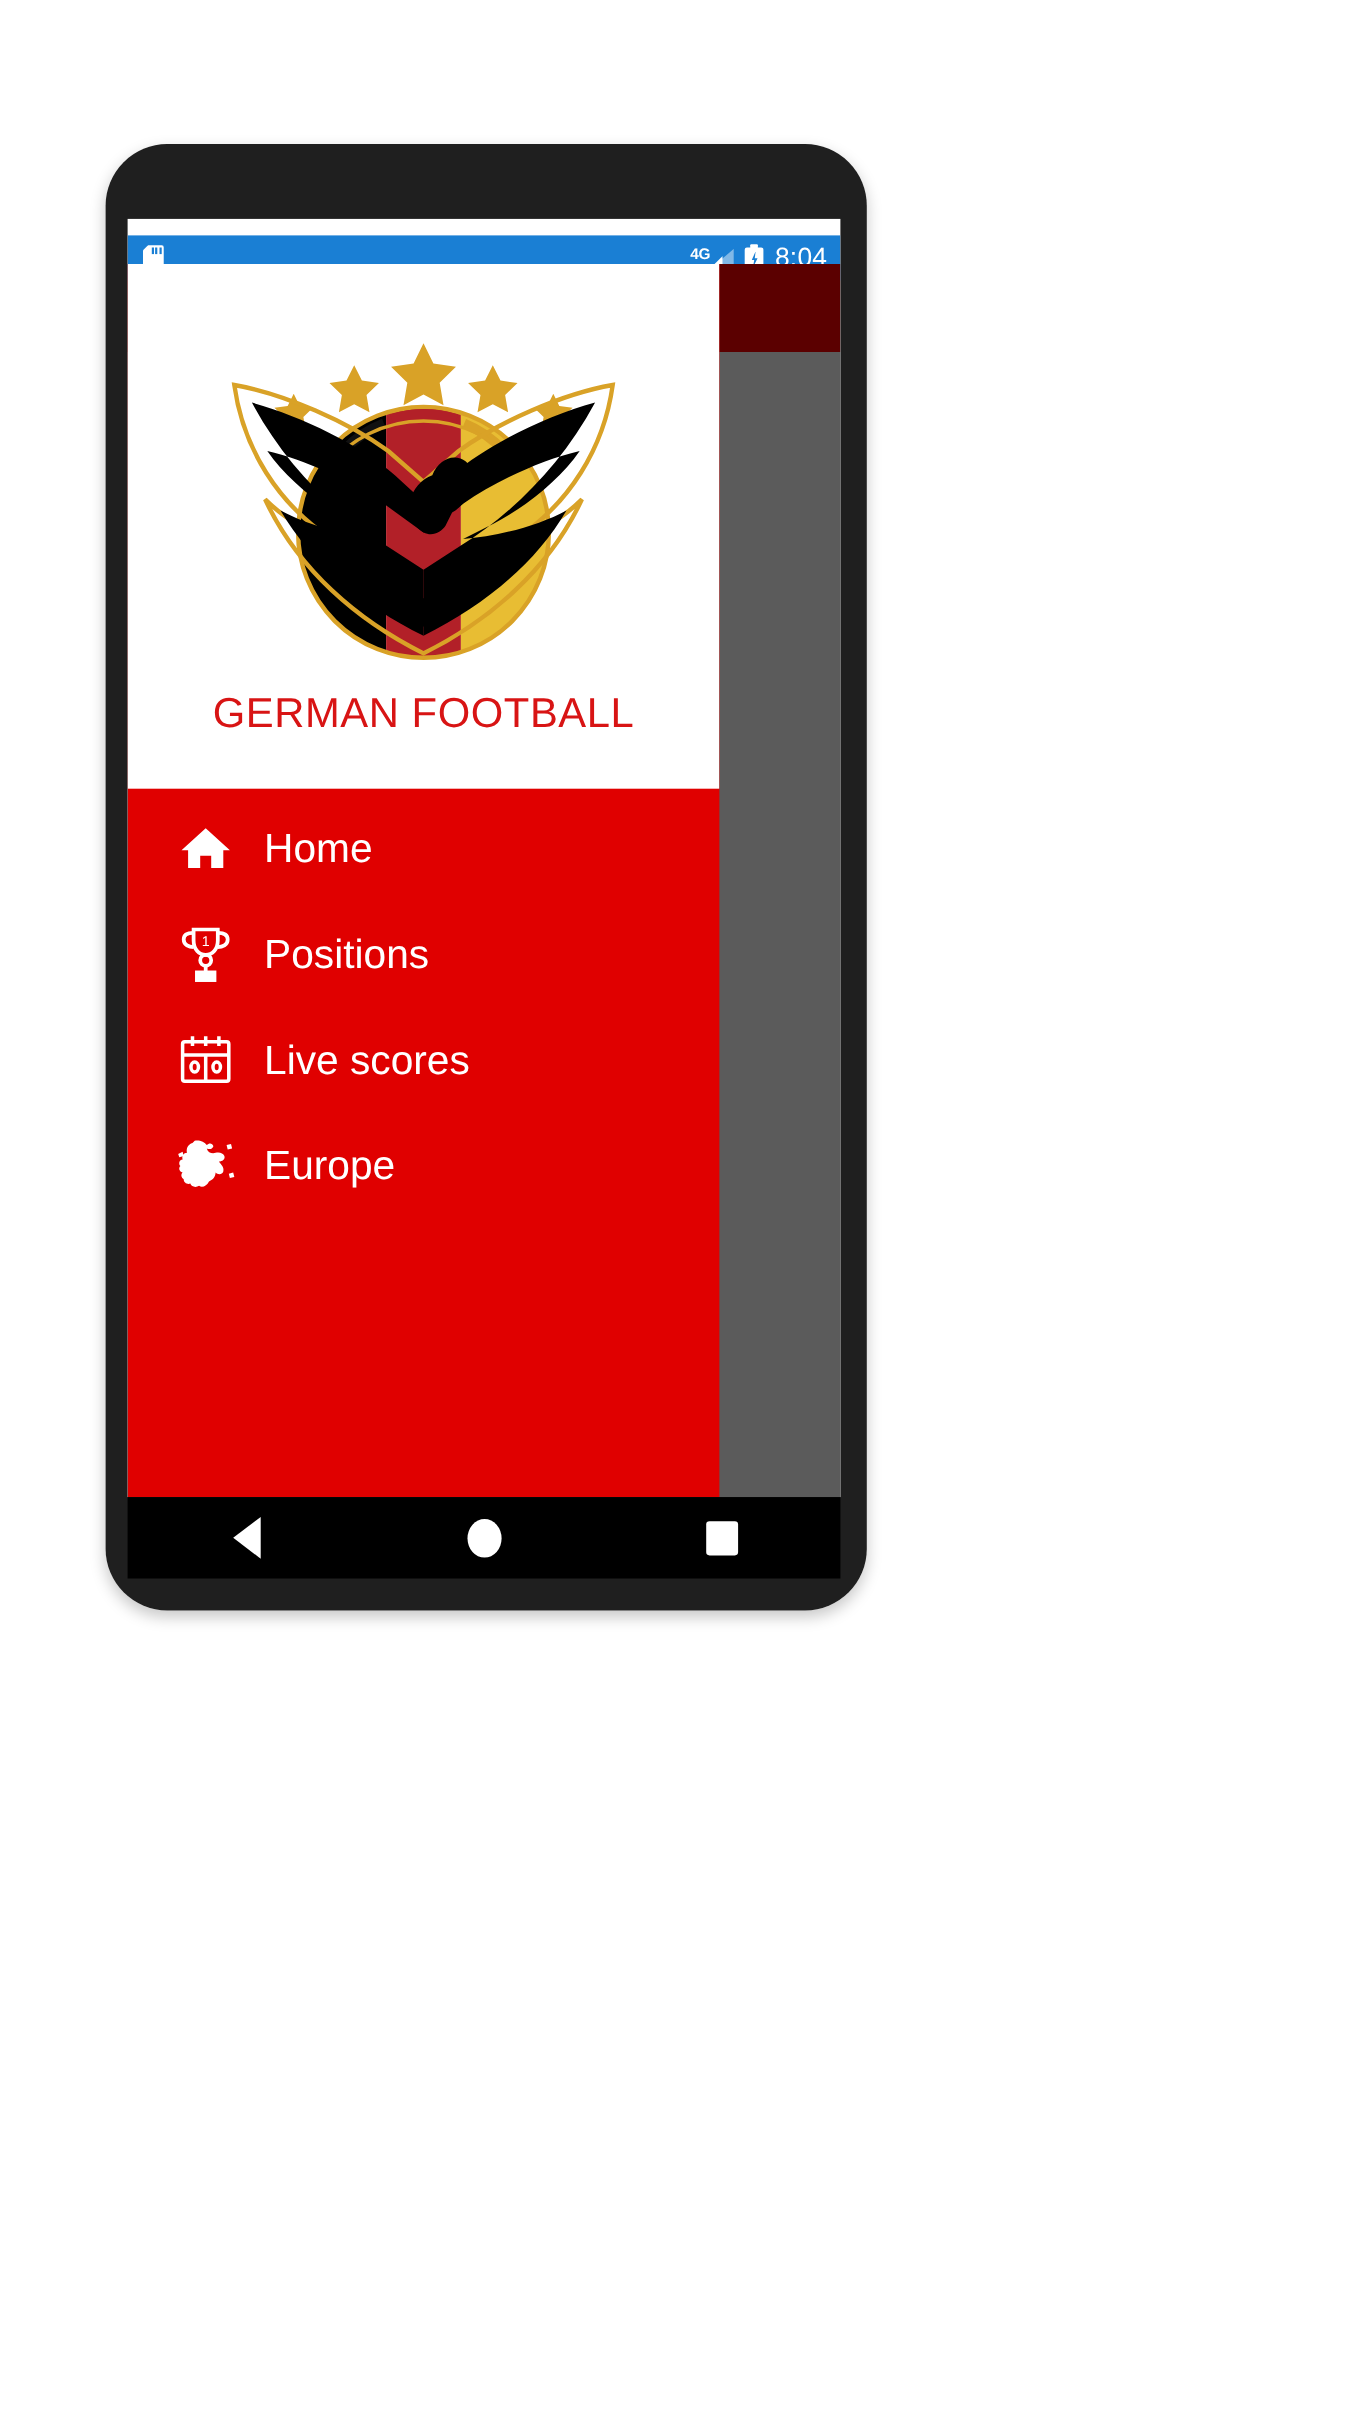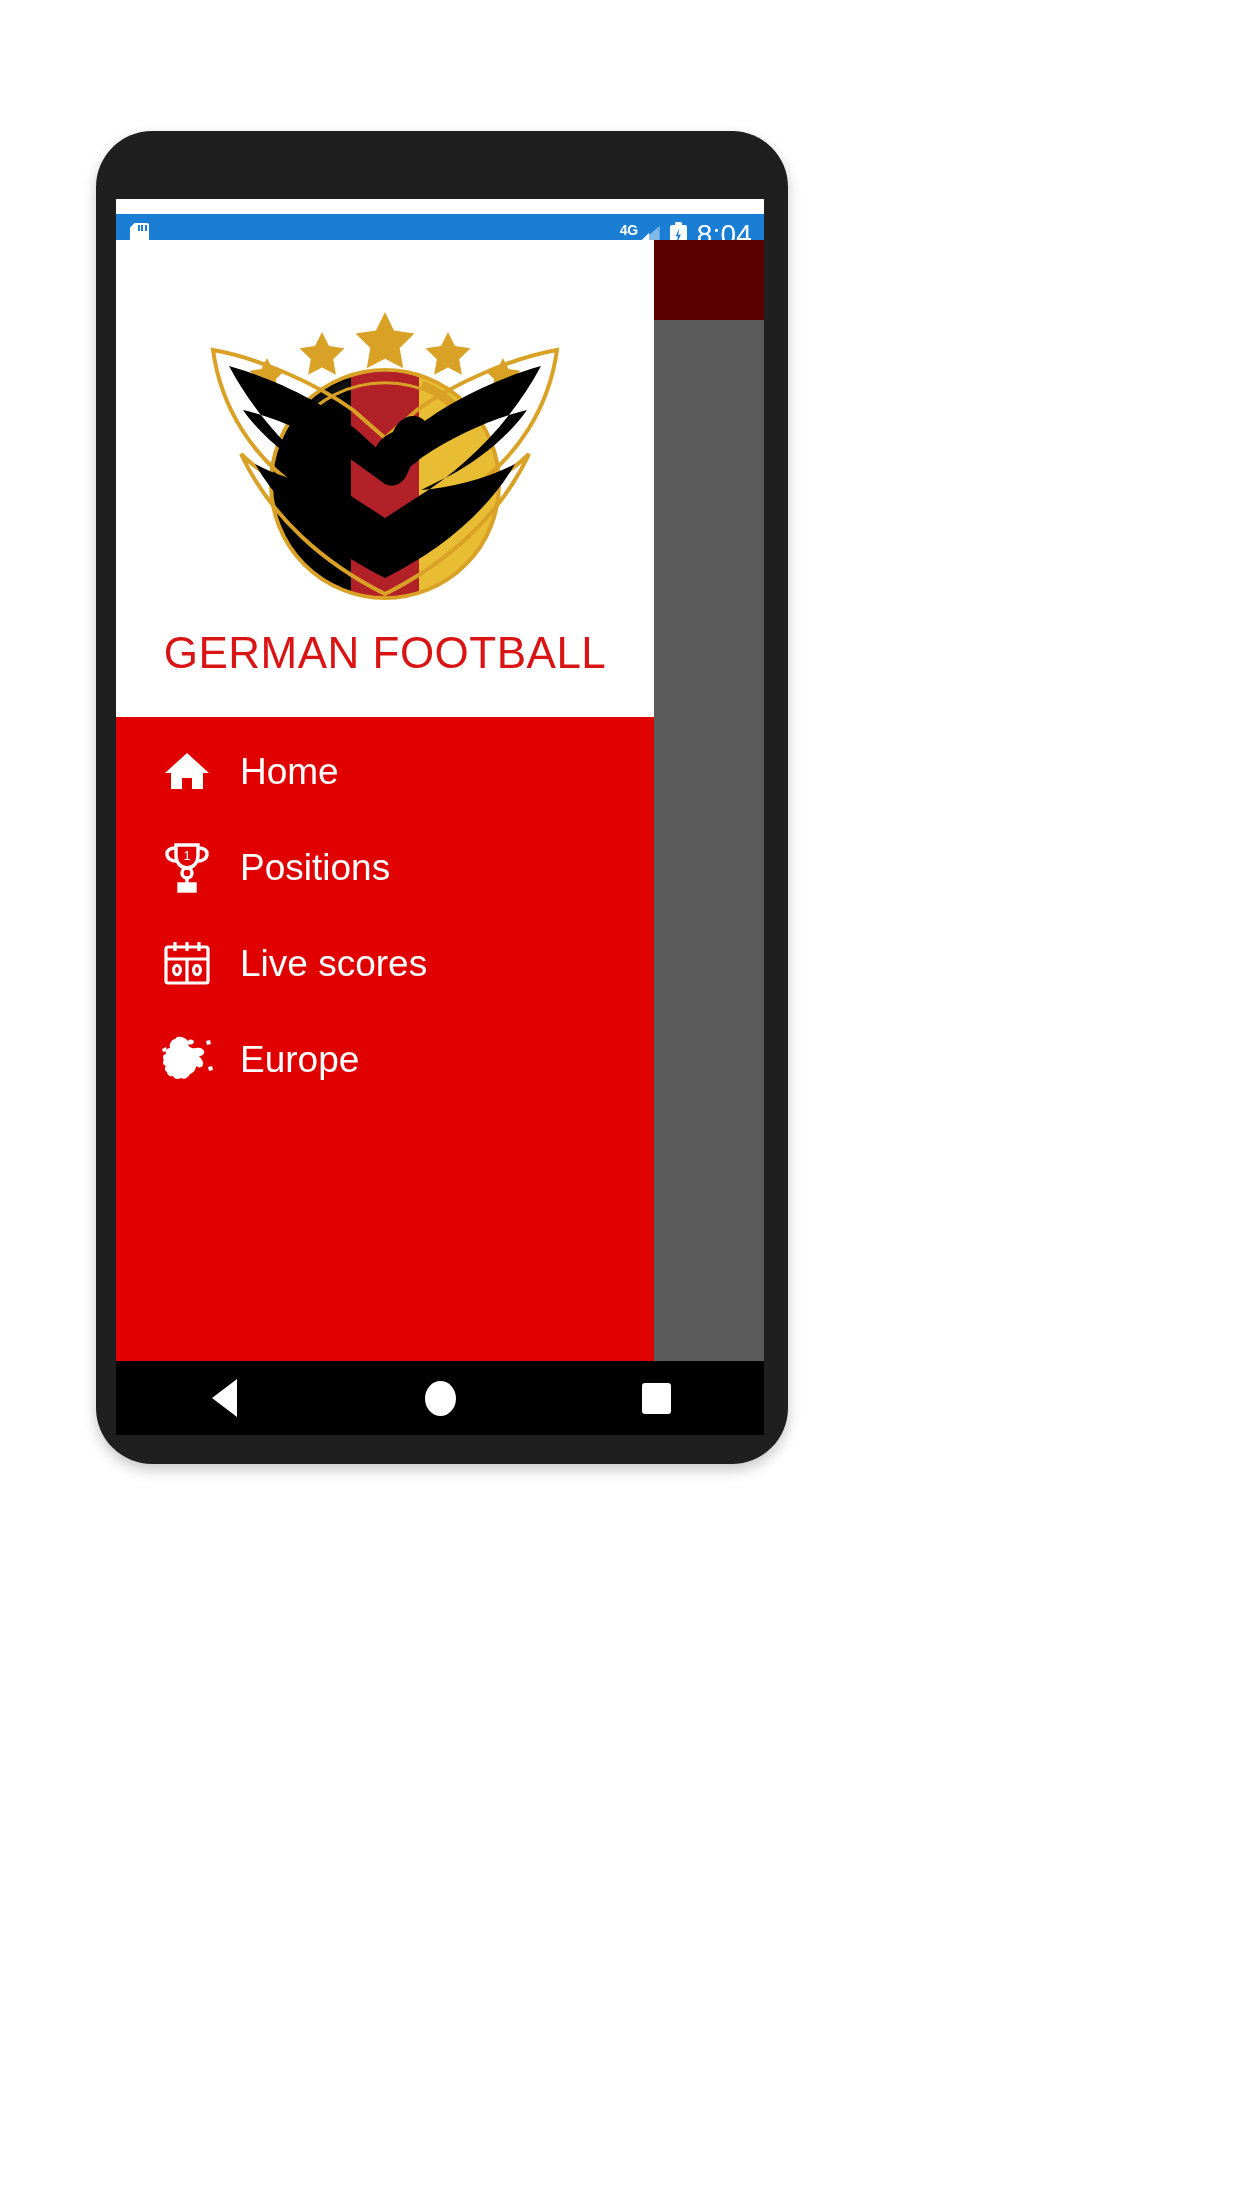--- a/index.html
+++ b/index.html
@@ -78,21 +78,21 @@
     clip-path: polygon(58% 32%, 58% 100%, 0 100%);
   }
 
   .battery { position:relative; width:17px; height:26px; }
   .battery .shell { position:absolute; left:0; top:3px; width:17px; height:23px; background:#fff; border-radius:2px; }
   .battery .cap { position:absolute; left:5px; top:0px; width:7px; height:4px; background:#fff; border-radius:1px; }
   .battery .bolt {
     position:absolute; left:4.5px; top:7px; width:8px; height:15px; background:#1a7fd4;
     clip-path: polygon(62% 0, 18% 52%, 46% 52%, 30% 100%, 84% 42%, 52% 42%);
   }
-  .clock { color:#fff; font-size:28px; font-weight:500; line-height:1; letter-spacing:0.2px; }
+  .clock { color:#fff; font-size:24px; font-weight:500; line-height:1; letter-spacing:0.2px; }
 
   
   #content-behind {
     position:absolute;
     left:0; top:41px; right:0; bottom:0;
   }
   #app-bar-behind {
     position:absolute; left:0; top:0; width:100%; height:80px;
     background:#5b0000;
   }
@@ -120,21 +120,21 @@
     align-items:center; justify-content:flex-start;
   }
 
   
   #crest { position:relative; width:372px; height:330px; margin-top:48px; }
   #crest svg { display:block; width:372px; height:330px; }
 
   #brand-title {
     margin-top: 10px;
     color:#d81414;
-    font-size:44px;
+    font-size:38px;
     letter-spacing:0.5px;
     font-weight:400;
     white-space:nowrap;
   }
 
   
   #drawer-menu {
     position:absolute; left:0; top:477px; width:100%; bottom:0;
     padding-top: 6px;
   }

